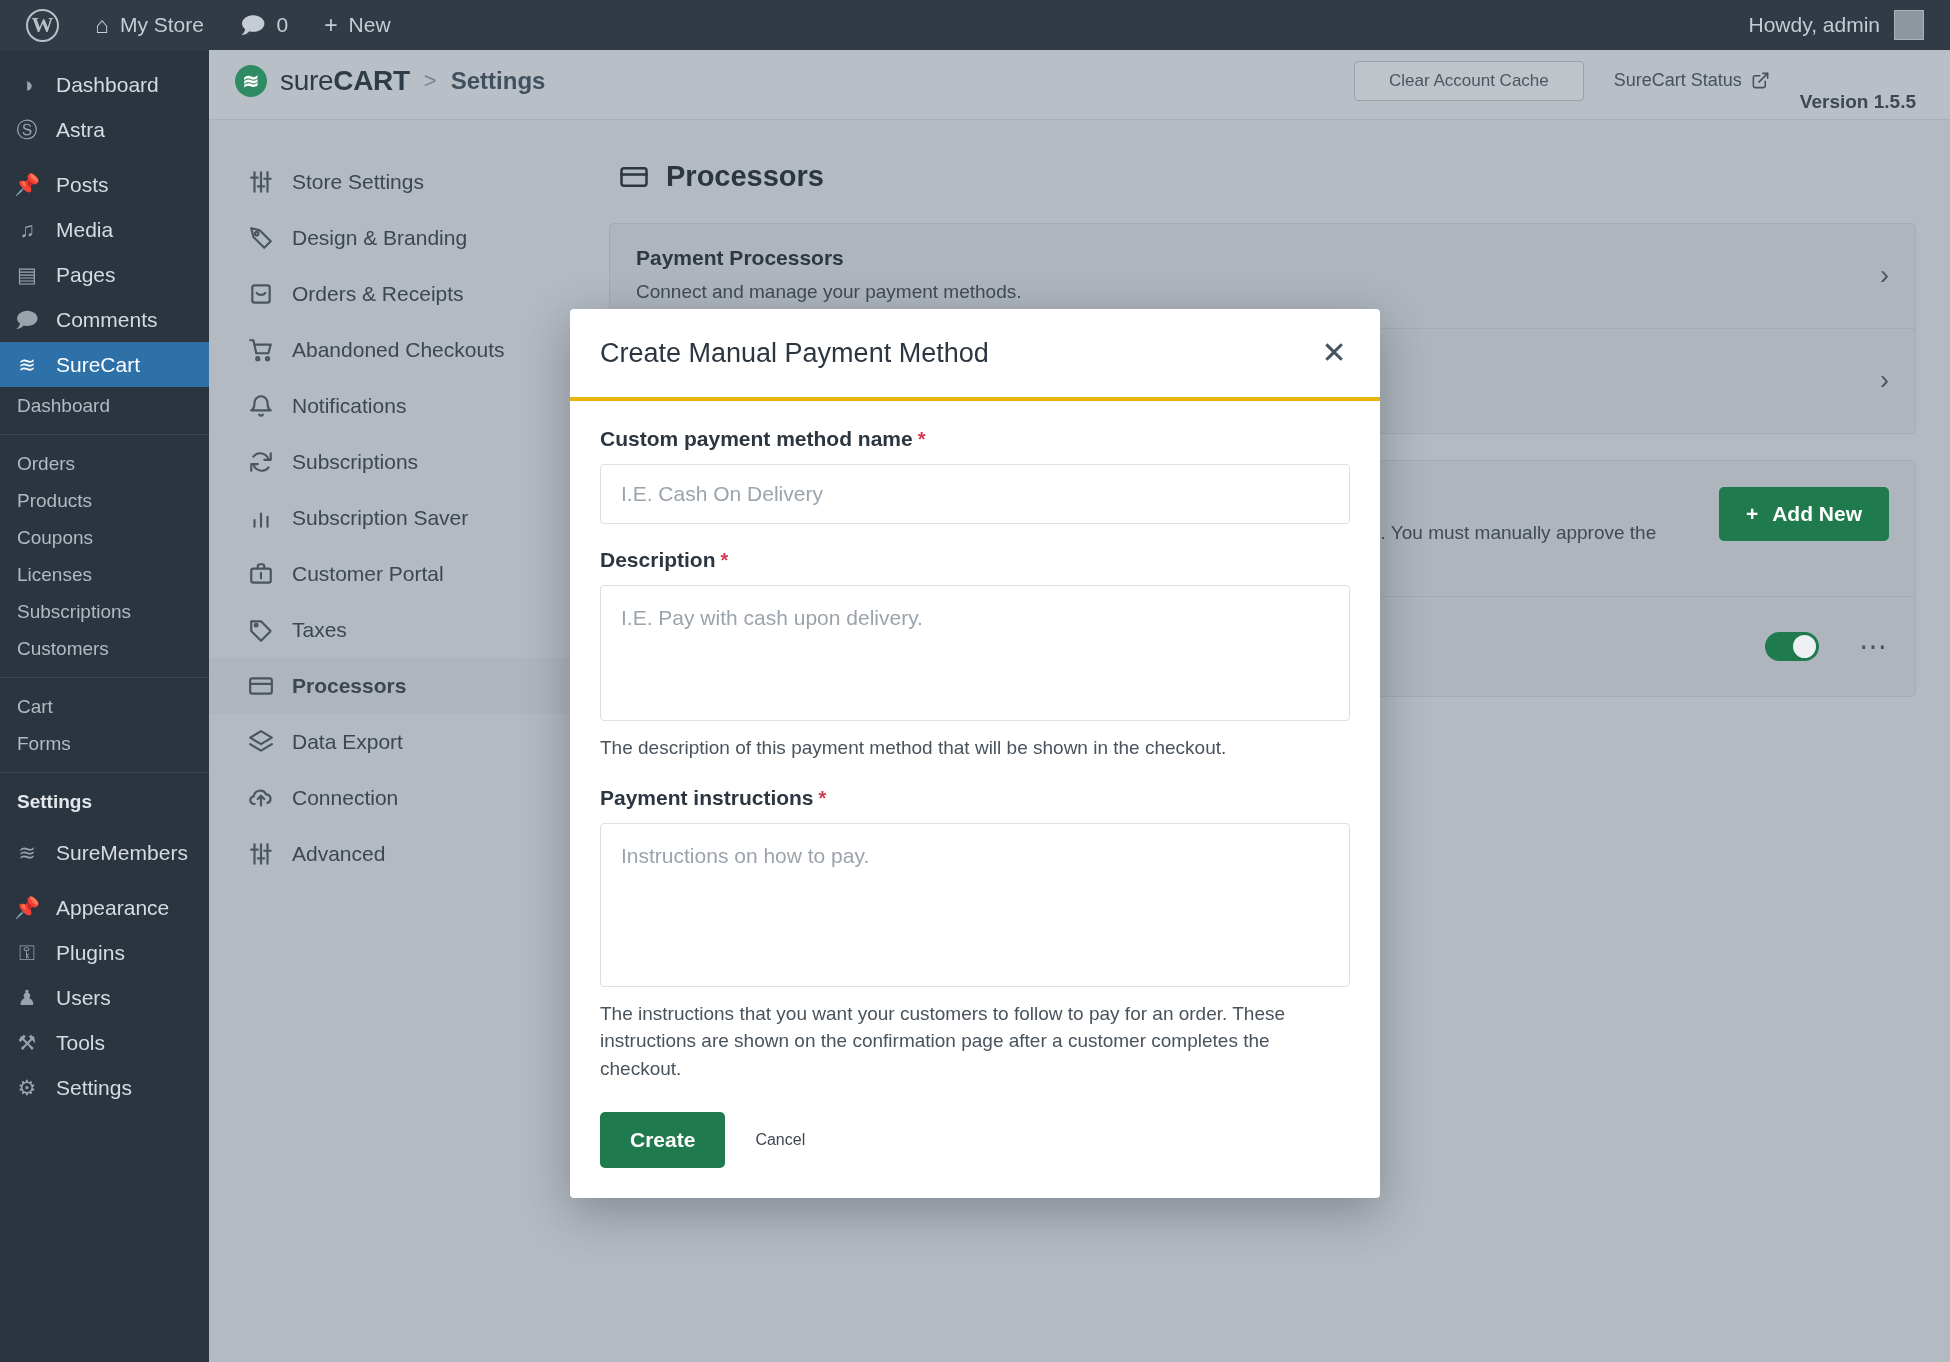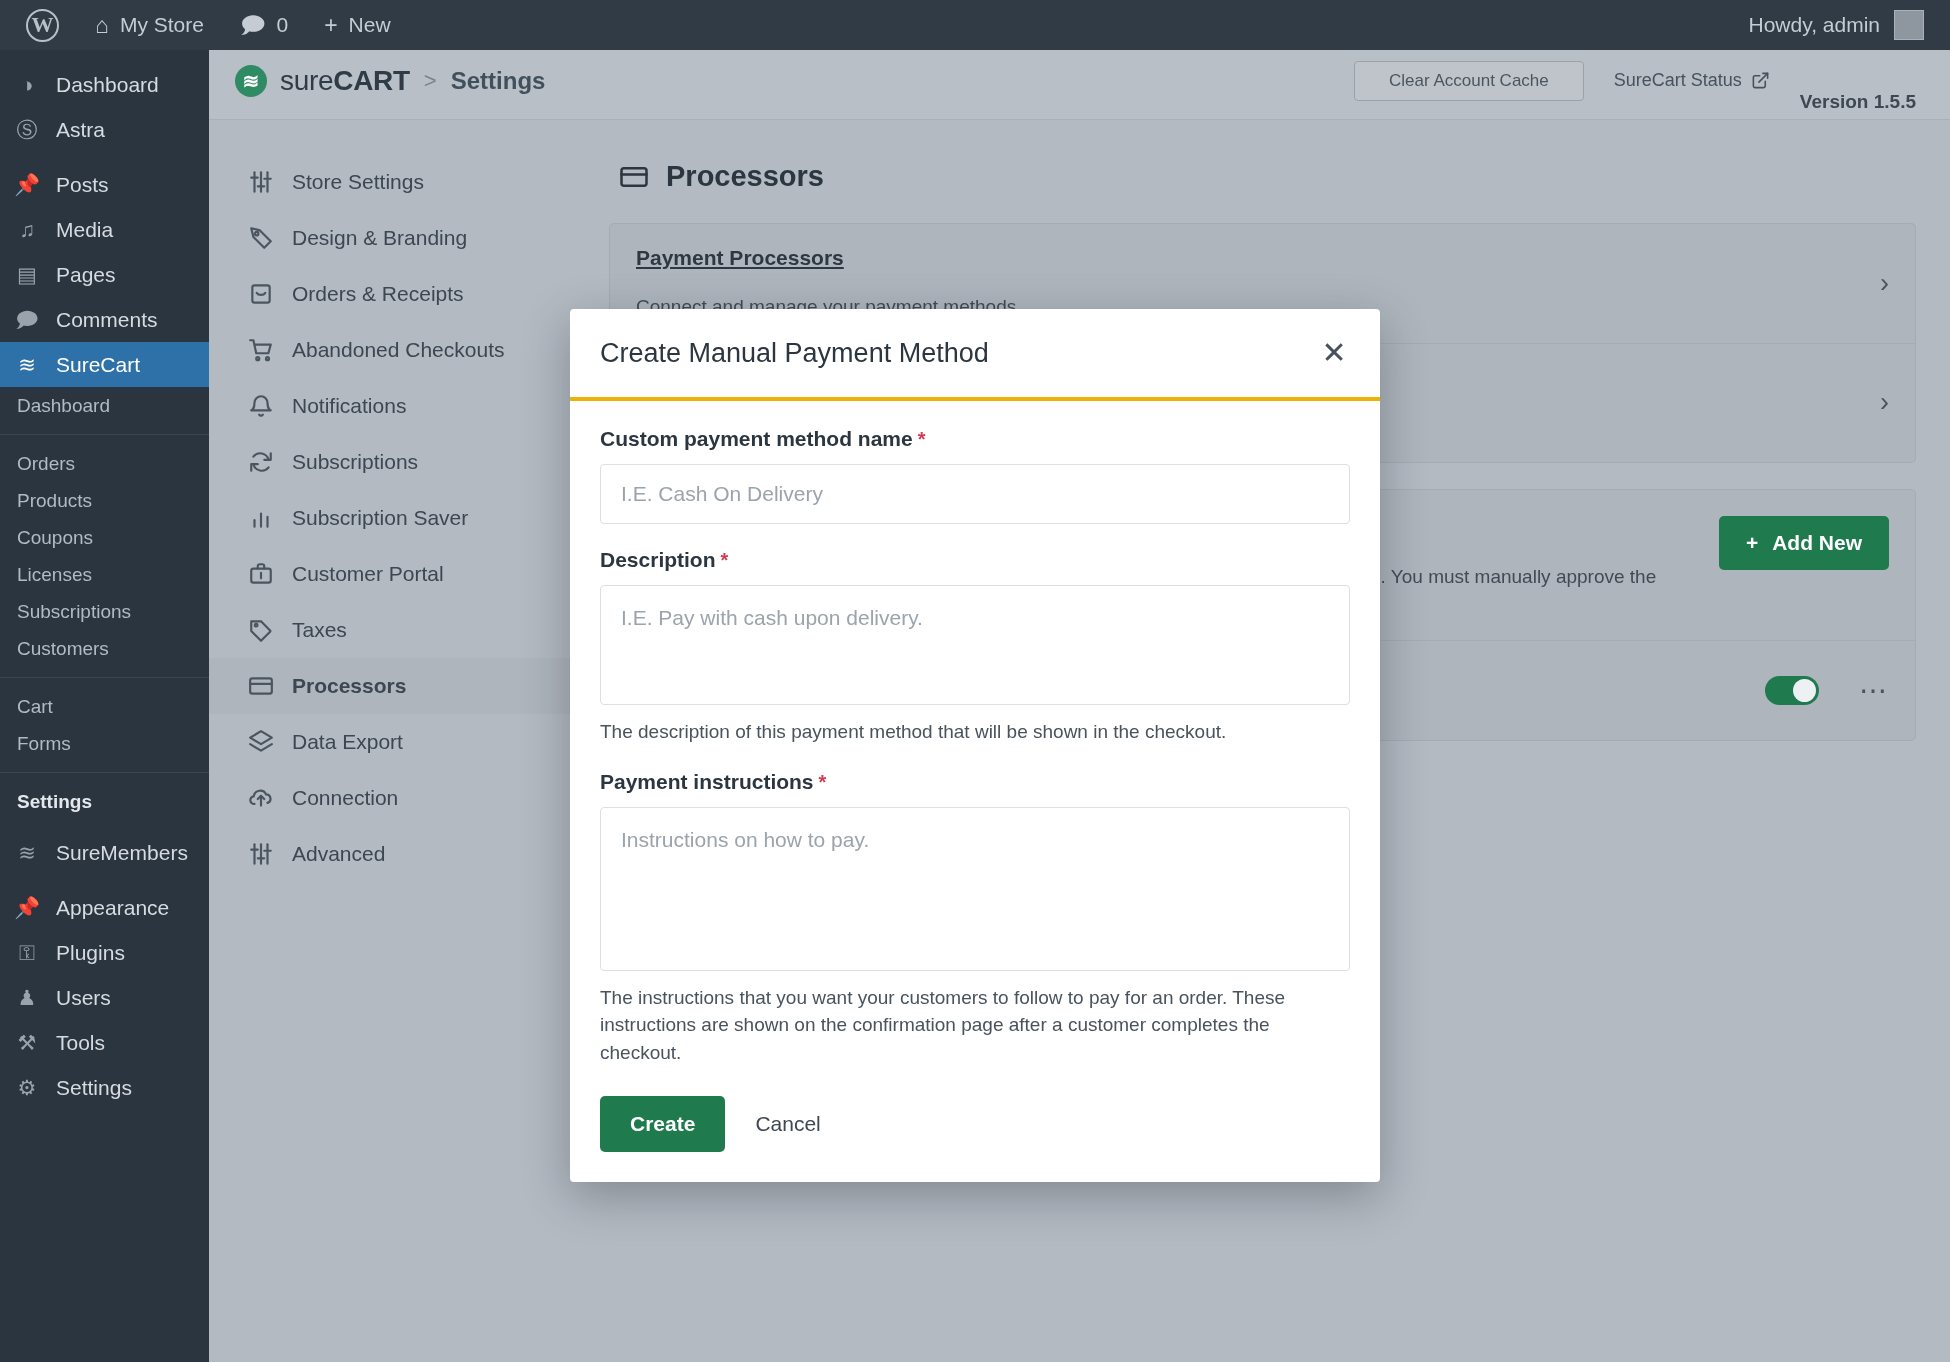--- a/index.html
+++ b/index.html
@@ -232,21 +232,21 @@
   }
   .sc-card-row {
     display: flex;
     align-items: center;
     min-height: 104px;
     padding: 22px 26px;
     border-bottom: 1px solid #a4abb3;
   }
   .sc-card-row:last-child { border-bottom: none; }
   .sc-row-text { flex: 1; }
-  .sc-row-title { font-size: 21px; font-weight: 700; color: #2e3842; margin-bottom: 23px; text-decoration: underline; }
+  .sc-row-title { font-size: 21px; font-weight: 700; color: #2e3842; margin-bottom: 8px; }
   .sc-row-desc { font-size: 19px; color: #414b55; line-height: 1.45; }
   .chev { font-size: 27px; color: #49535d; margin-left: 22px; }
 
   .sc-section-head {
     display: flex;
     align-items: flex-start;
     padding: 26px 26px 22px 26px;
   }
   .sc-addnew {
     background: #1f7a4d;
@@ -341,21 +341,21 @@
     background: #fff;
     font-family: "Liberation Sans", sans-serif;
     font-size: 21px;
     color: #2c3640;
     padding: 17px 20px;
     outline: none;
     display: block;
   }
   .inp::placeholder, .ta::placeholder { color: #9ba3ab; }
   .ta { resize: none; line-height: 1.45; }
-  #ta-description { height: 120px; }
+  #ta-description { height: 136px; }
   #ta-instructions { height: 164px; }
   .help {
     font-size: 19px;
     color: #49535d;
     line-height: 1.45;
     margin-top: 13px;
   }
   #modal-actions {
     display: flex;
     align-items: center;
@@ -369,21 +369,21 @@
     border-radius: 5px;
     font-family: "Liberation Sans", sans-serif;
     font-size: 21px;
     font-weight: 700;
     padding: 16px 30px;
   }
   #btn-cancel {
     background: none;
     border: none;
     font-family: "Liberation Sans", sans-serif;
-    font-size: 21px;
+    font-size: 16px;
     color: #3d4853;
   }
 </style>
 </head>
 <body>
 
 <div id="wp-adminbar">
   <div class="ab-item">
     <span class="wp-logo-circle">W</span>
   </div>

